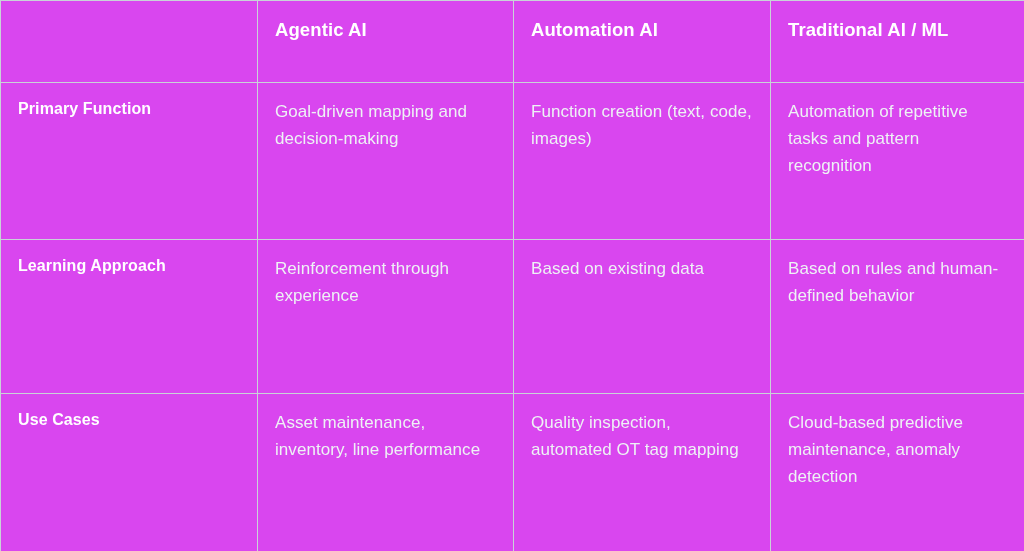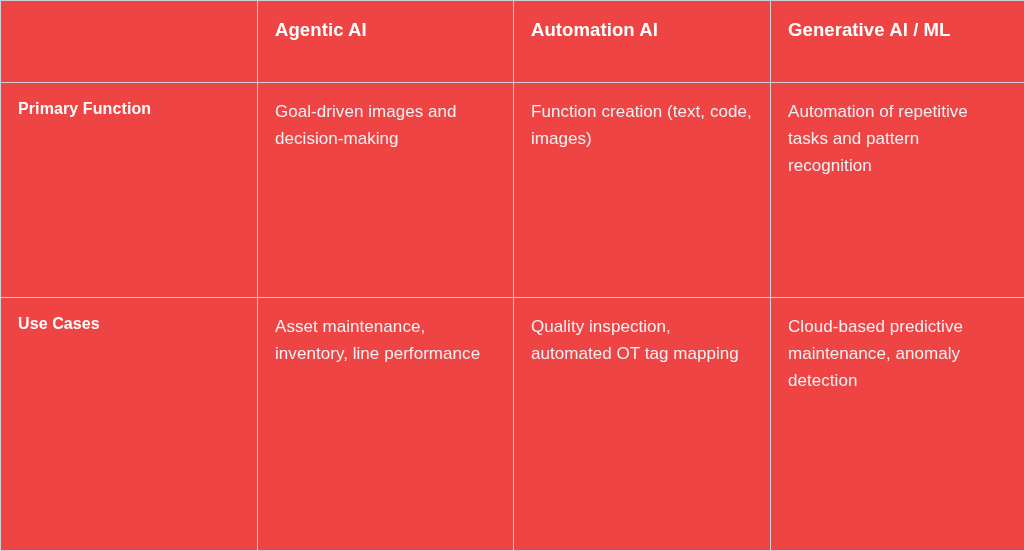--- a/index.html
+++ b/index.html
@@ -32,21 +32,21 @@
   table.comparison col.c0 { width: 257px; }
   table.comparison col.c1 { width: 256px; }
   table.comparison col.c2 { width: 257px; }
   table.comparison col.c3 { width: 254px; }
 
   table.comparison th,
   table.comparison td {
     border: 1px solid #c9d2d8;
     vertical-align: top;
     padding: 16px 17px 16px 17px;
-    background: #ef4444;
+    background: #d946ef;
   }
 
   
   tr.header-row th {
     height: 63px;
     padding-top: 18px;
     padding-bottom: 0;
     font-size: 18.5px;
     font-weight: bold;
     letter-spacing: 0.1px;
@@ -93,29 +93,35 @@
       <col class="c0">
       <col class="c1">
       <col class="c2">
       <col class="c3">
     </colgroup>
     <thead>
       <tr class="header-row">
         <th class="corner"></th>
         <th>Agentic AI</th>
         <th>Automation AI</th>
-        <th>Generative AI / ML</th>
+        <th>Traditional AI / ML</th>
       </tr>
     </thead>
     <tbody>
       <tr class="body-row-0">
         <td class="row-label">Primary Function</td>
-        <td class="cell">Goal-driven images and decision-making</td>
+        <td class="cell">Goal-driven mapping and decision-making</td>
         <td class="cell">Function creation (text, code, images)</td>
         <td class="cell">Automation of repetitive tasks and pattern recognition</td>
+      </tr>
+      <tr class="body-row-2">
+        <td class="row-label">Learning Approach</td>
+        <td class="cell">Reinforcement through experience</td>
+        <td class="cell">Based on existing data</td>
+        <td class="cell">Based on rules and human-defined behavior</td>
       </tr>
       <tr class="body-row-3">
         <td class="row-label">Use Cases</td>
         <td class="cell">Asset maintenance, inventory, line performance</td>
         <td class="cell">Quality inspection, automated OT tag mapping</td>
         <td class="cell">Cloud-based predictive maintenance, anomaly detection</td>
       </tr>
     </tbody>
   </table>
 </div>

